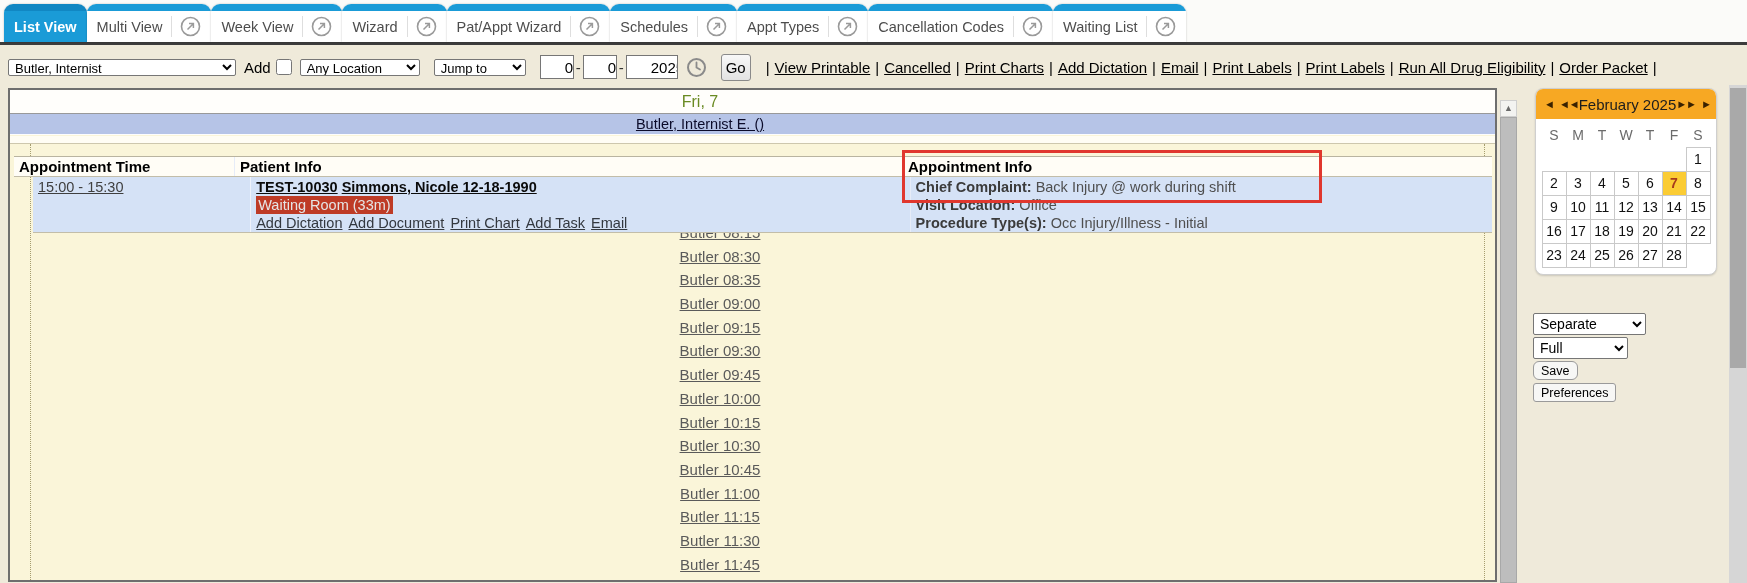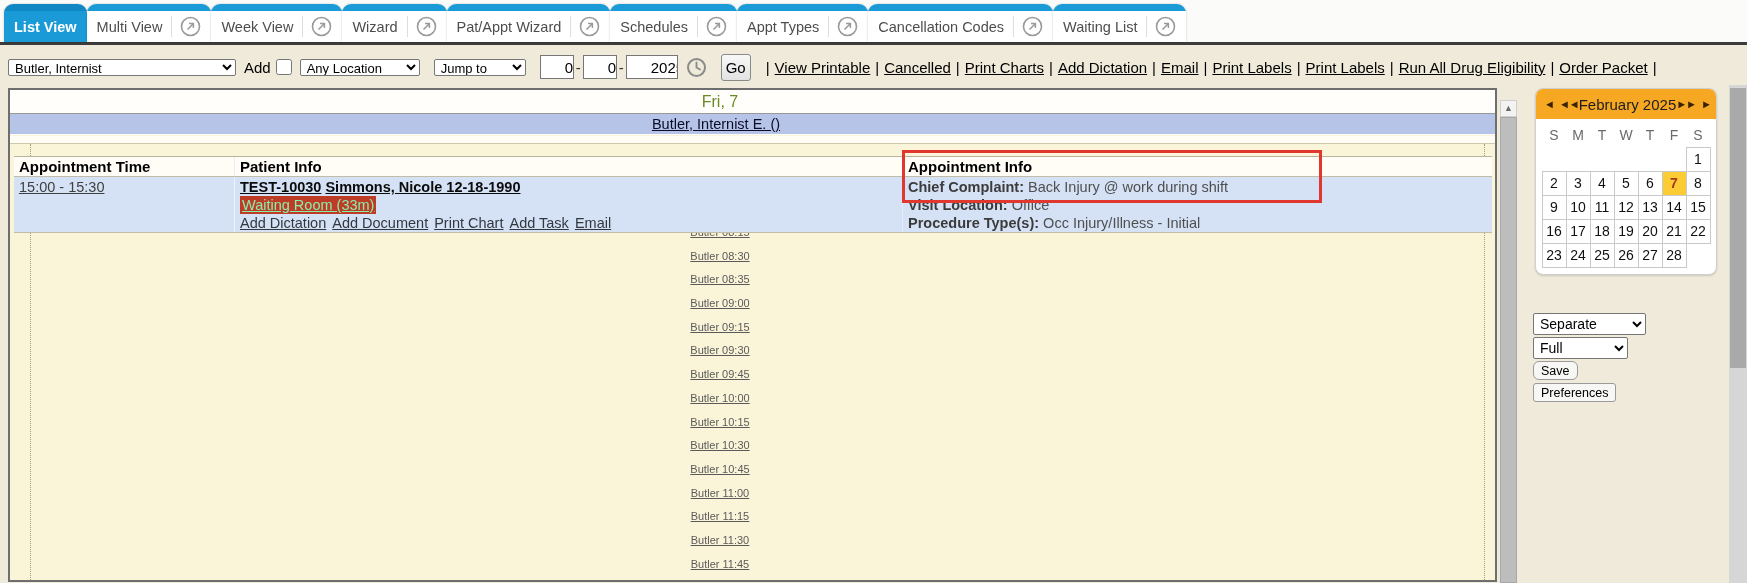--- a/index.html
+++ b/index.html
@@ -32,45 +32,45 @@
   .date-group { margin-left:14px; display:flex; align-items:center; }
   .clock-icon { margin:0 6px 0 8px; display:inline-flex; }
   .go-btn { margin-left:8px; width:30px; height:27px; font-size:15px; font-family:"Liberation Sans", sans-serif; background:linear-gradient(#f8f8f8,#e2e2e2); border:1px solid #8a8a8a; border-radius:3px; cursor:pointer; }
   .toolbar-links { margin-left:10px; }
   .toolbar-links a { color:#000; text-decoration:underline; cursor:pointer; }
   .toolbar-links .pipe { text-decoration:none; margin:0 5px; }
 
   
   .panel { position:absolute; left:8px; top:88px; width:1489px; height:494px; border:2px solid #6e6e6e; background:#faf5d9; }
   .day-row { height:24px; background:#fffefb; border-bottom:1px solid #999; }
-  .day-row .day-label { display:block; width:1380px; text-align:center; font-size:16px; color:#6a8b23; line-height:23px;margin-left:20px; }
-  .provider-row { height:21px; background:#b6c4e7; border-bottom:1px solid #fdfdfd;padding-left:16px; }
+  .day-row .day-label { display:block; width:1380px; text-align:center; font-size:16px; color:#6a8b23; line-height:23px; }
+  .provider-row { height:21px; background:#b6c4e7; border-bottom:1px solid #fdfdfd; }
   .provider-row a { display:block; width:1380px; text-align:center; font-size:14.5px; color:#0b0b2a; text-decoration:underline; line-height:20px; cursor:pointer; }
   .grid-area { position:absolute; left:0; top:46px; right:0; bottom:0; background:#faf5d9; overflow:hidden; }
   .grid-toprow { position:absolute; left:0; top:0; right:0; height:8px; background:#fffdf4; border-bottom:1px solid #cdc7ad; }
   .dotted-line { position:absolute; top:8px; bottom:0; width:0; border-left:1px dotted #a59d6e; }
   .dotted-left { left:20px; }
   .dotted-right { left:1474px; }
 
   .slot-list { position:absolute; left:550px; top:85px; width:320px; text-align:center; z-index:1; }
-  .slot-item { height:23.7px; line-height:23.7px; font-size:11px; }
+  .slot-item { height:23.7px; line-height:23.7px; font-size:15px; }
   .slot-item a { color:#5a5a5a; text-decoration:underline; cursor:pointer; }
 
   .appt-table { position:absolute; left:4px; top:20px; width:1478px; z-index:2; font-size:14.5px; }
   .appt-head { display:flex; height:21px; background:#fffdf6; border-top:1px solid #b9b4a0; border-bottom:1px solid #c2bda9; }
   .appt-head .hcell { font-weight:bold; font-size:15px; color:#000; line-height:20px; padding-left:5px; }
-  .appt-row { display:flex; background:#d5e2f6; height:56px; border-bottom:1px solid #c2bda9; }
+  .appt-row { display:flex; background:#d5e2f6; height:56px; border-bottom:1px solid #c2bda9;margin-left:19px; }
   .c1 { width:220px; }
   .c2 { width:668px; border-left:1px solid #e6ecf8; }
   .c3 { width:590px; border-left:1px solid #e6ecf8; }
   .appt-row .c1, .appt-row .c2, .appt-row .c3 { padding:1px 0 0 5px; line-height:18px; }
   .appt-row .c2 { border-left-color:#eef2fb; }
   .time-link { color:#3f3f3f; text-decoration:underline; cursor:pointer; }
   .patient-line a { color:#0b0b0b; font-weight:bold; text-decoration:underline; cursor:pointer; }
-  .status-chip { display:inline-block; background:#be3b26; color:#86efac; text-decoration:underline; padding:0 2px; cursor:default; }
+  .status-chip { display:inline-block; background:#be3b26; color:#e5e5e5; padding:0 2px; cursor:default; }
   .action-links a { color:#33383f; text-decoration:underline; margin-right:6px; cursor:pointer; }
   .info-line { color:#4f4f4f; }
   .info-line b { color:#3b3b3b; }
 
   .annotation-box { position:absolute; left:892px; top:14px; width:420px; height:53px; border:3px solid #e0372e; z-index:3; pointer-events:none; }
 
   
   .inner-scroll { position:absolute; left:1500px; top:100px; width:17px; height:483px; background:#ededeb; }
   .inner-scroll .sb-btn { position:absolute; left:0; top:0; width:17px; height:17px; background:#f3f3f1; border:1px solid #cfcfcf; color:#6a6a6a; font-size:9px; line-height:15px; text-align:center; cursor:pointer; }
   .inner-scroll .sb-thumb { position:absolute; left:0; top:17px; bottom:0; width:17px; background:#bdbdbd; border:1px solid #a8a8a8; cursor:pointer; }

